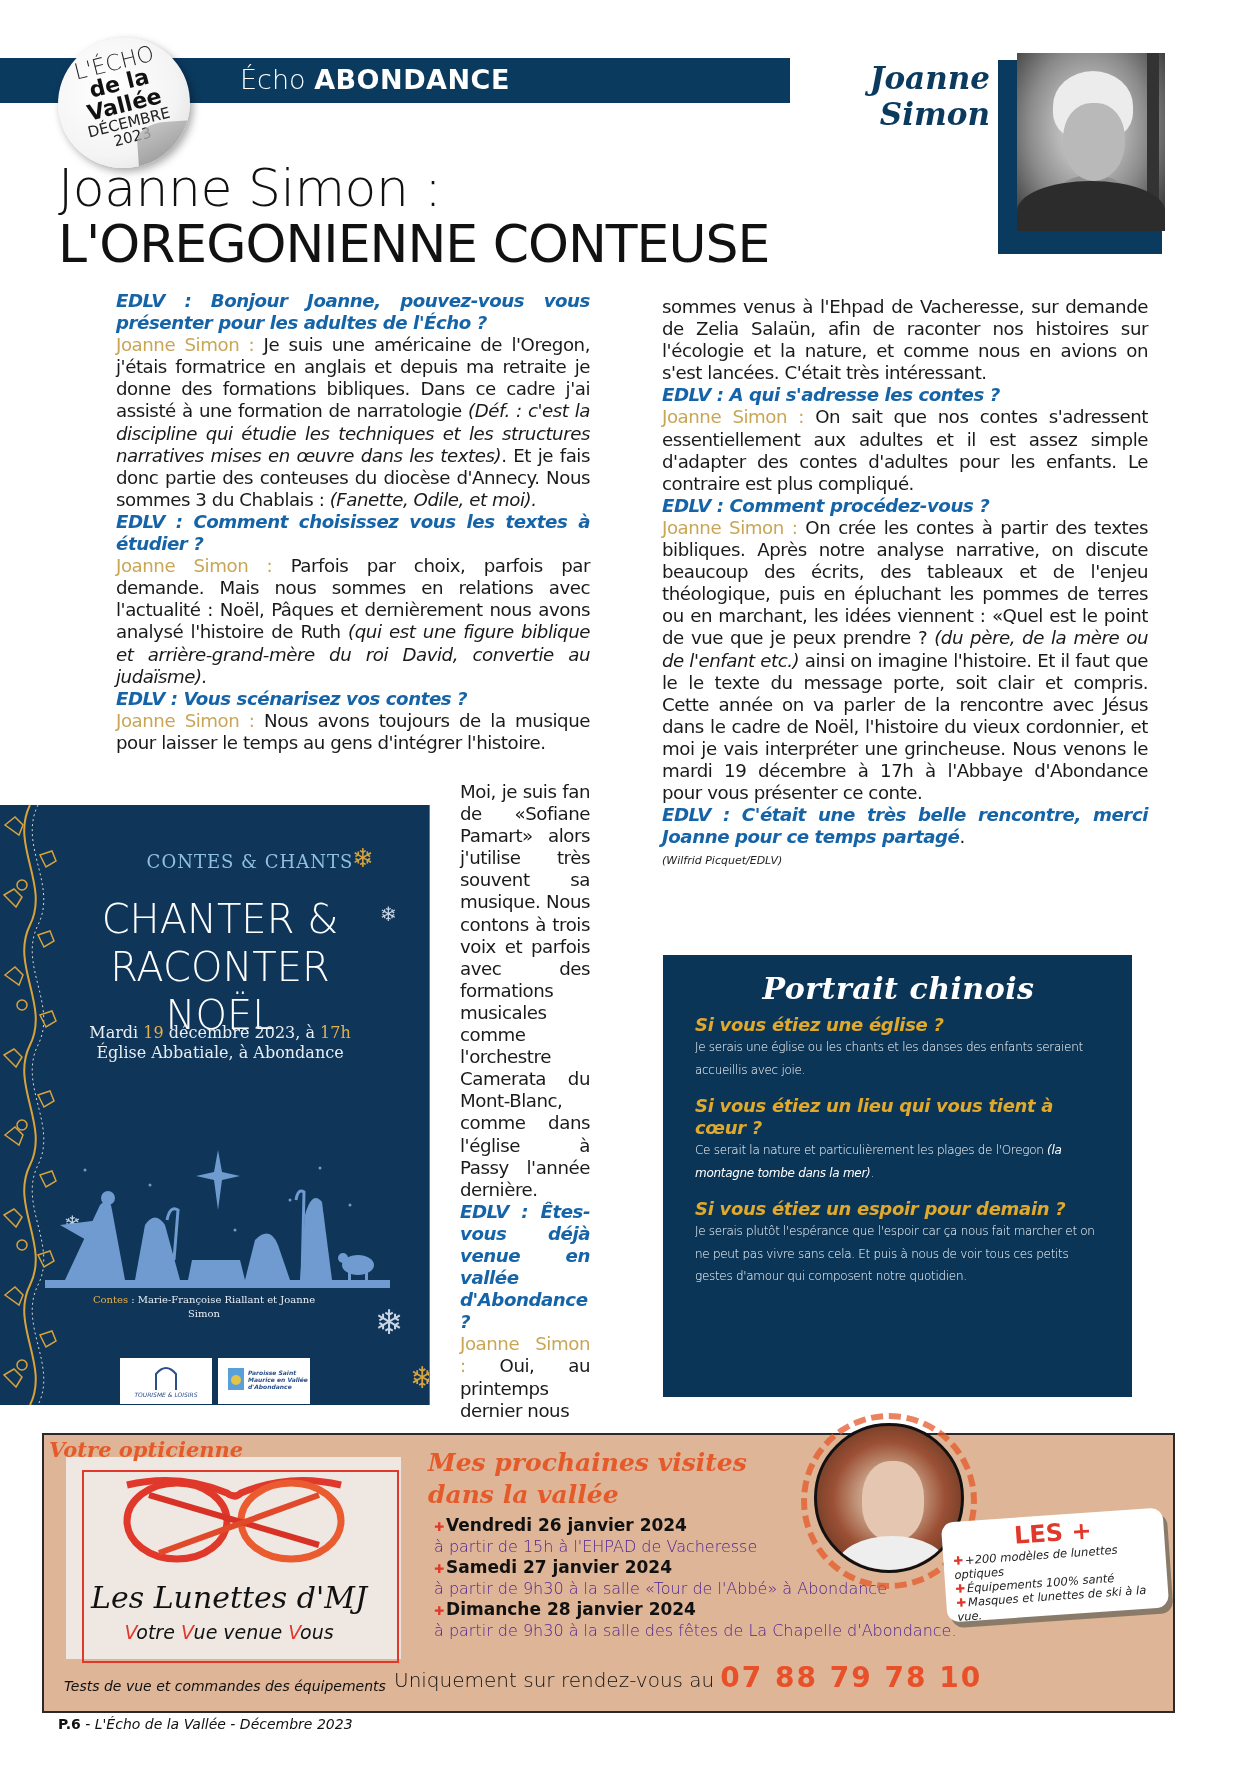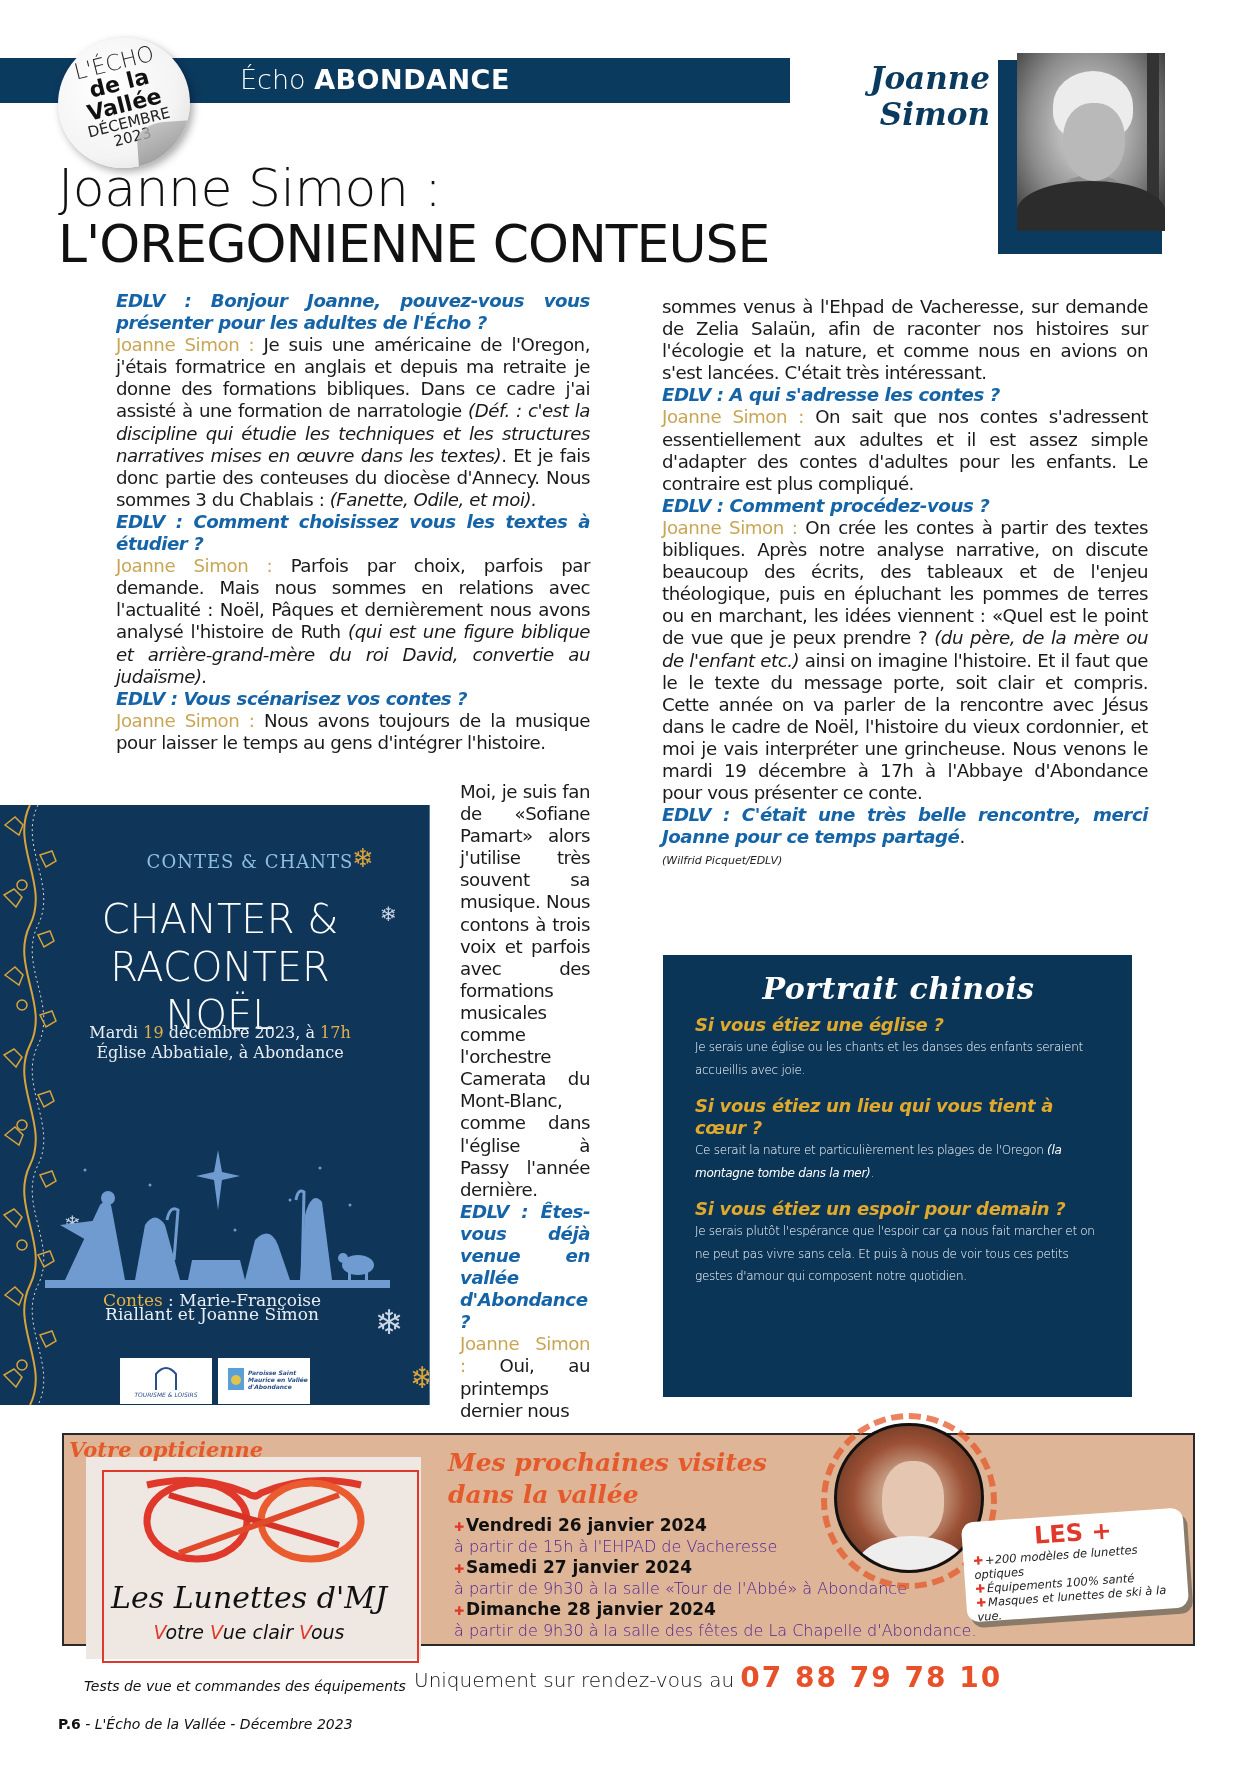--- a/index.html
+++ b/index.html
@@ -50,38 +50,38 @@
   .para { display: block; }
   .credit { display:block; font-size: 11px; font-style: italic; margin-top: 2px; color: #222; letter-spacing: 0; }
 
   
   .poster { position: absolute; left: 0; top: 805px; width: 430px; height: 600px; background: #0f3558; overflow: hidden; border-right: 1px solid #5b7a97; }
   .garland { position: absolute; left: 0; top: 0; width: 62px; height: 600px; }
   .poster-kicker { position: absolute; left: 70px; width: 360px; top: 46px; text-align: center; color: #8fbfe2; font-size: 18px; letter-spacing: 1px; font-family: "DejaVu Serif", serif; }
   .poster-title { position: absolute; left: 70px; width: 300px; top: 90px; text-align: center; color: #ffffff; font-size: 40px; line-height: 48px; font-weight: 200; letter-spacing: 0; font-family: "DejaVu Sans", sans-serif; }
   .poster-date { position: absolute; left: 70px; width: 300px; top: 218px; text-align: center; color: #e9eef4; font-size: 16px; line-height: 20px; font-family: "DejaVu Serif", serif; }
   .poster-date .gold { color: #e3b04a; }
-  .poster-contes { position: absolute; left: 92px; width: 240px; top: 488px; text-align: center; color: #e9eef4; font-size: 17px; line-height: 14px; font-family: "DejaVu Serif", serif; }
+  .poster-contes { position: absolute; left: 84px; width: 240px; top: 488px; text-align: center; color: #e9eef4; font-size: 10px; line-height: 14px; font-family: "DejaVu Serif", serif; }
   .poster-contes .gold { color: #e3b04a; }
   .nativity { position: absolute; left: 40px; top: 345px; width: 360px; height: 150px; }
   .logo-box { position: absolute; top: 553px; width: 92px; height: 46px; background: #fff; font-size: 6px; color: #2a4f8a; text-align: center; }
   .logo1 { left: 120px; }
   .logo2 { left: 218px; }
   .logo-box span { position: absolute; bottom: 6px; left: 0; right: 0; font-style: italic; }
   .flake { position: absolute; font-size: 26px; line-height: 26px; }
 
   
   .pc { position: absolute; left: 663px; top: 955px; width: 469px; height: 442px; background: #0b3557; color: #fff; padding: 0 30px 0 32px; }
   .pc-title { text-align: center; font-family: "DejaVu Serif", serif; font-style: italic; font-weight: bold; font-size: 30px; margin-top: 16px; margin-bottom: 4px; letter-spacing: 0.5px; }
   .pc-q { color: #e0a92b; font-style: italic; font-weight: bold; font-size: 18px; line-height: 22px; margin-top: 8px; letter-spacing: -0.3px; }
   .pc-a { font-size: 12px; line-height: 22.5px; font-weight: 300; letter-spacing: -0.3px; }
   .pc-item + .pc-item { margin-top: 14px; }
 
   
-  .ad { position: absolute; left: 62px; top: 1433px; width: 1133px; height: 213px; background: #deb596; border: 2px solid #2a2a2a; }
+  .ad { position: absolute; left: 42px; top: 1433px; width: 1133px; height: 280px; background: #deb596; border: 2px solid #2a2a2a; }
   .ad-card { position: absolute; left: 22px; top: 22px; width: 335px; height: 202px; background: #efe7e1; }
   .ad-frame { position: absolute; left: 38px; top: 35px; width: 317px; height: 193px; border: 2px solid #e0382a; }
   .ad-optic { position: absolute; left: 5px; top: 2px; color: #e55a2b; font-family: "DejaVu Serif", serif; font-style: italic; font-weight: bold; font-size: 21px; }
   .glasses { position: absolute; left: 75px; top: 40px; width: 230px; height: 92px; }
   .ad-brand { position: absolute; left: 40px; top: 145px; width: 290px; text-align: center; font-family: "DejaVu Serif", serif; font-style: italic; font-size: 30px; color: #111; }
   .ad-tag { position: absolute; left: 40px; top: 186px; width: 290px; text-align: center; font-size: 19px; color: #111; font-style: italic; }
   .ad-tag .v { color: #e0382a; }
   .ad-tests { position: absolute; left: 20px; top: 243px; font-size: 14px; font-style: italic; color: #111; }
   .ad-visits-title { position: absolute; left: 384px; top: 12px; color: #e55a2b; font-family: "DejaVu Serif", serif; font-style: italic; font-weight: bold; font-size: 25px; line-height: 32px; }
   .ad-list { position: absolute; left: 390px; top: 80px; width: 560px; }
@@ -274,21 +274,21 @@
   <div class="ad-frame"></div>
   <div class="ad-optic">Votre opticienne</div>
   <svg class="glasses" viewBox="0 0 230 92">
     <path d="M8 10 Q60 -2 108 18 Q116 24 122 18 Q170 -2 222 10" stroke="#e0382a" stroke-width="7" fill="none"></path>
     <ellipse cx="58" cy="46" rx="50" ry="38" stroke="#e0382a" stroke-width="7" fill="none"></ellipse>
     <ellipse cx="172" cy="46" rx="50" ry="38" stroke="#ea5b30" stroke-width="7" fill="none"></ellipse>
     <path d="M30 20 L200 70" stroke="#d83226" stroke-width="6"></path>
     <path d="M200 20 L40 78" stroke="#e04a2a" stroke-width="6"></path>
   </svg>
   <div class="ad-brand">Les Lunettes d'MJ</div>
-  <div class="ad-tag"><span class="v">V</span><span>otre </span><span class="v">V</span><span>ue clair </span><span class="v">V</span><span>ous</span></div>
+  <div class="ad-tag"><span class="v">V</span><span>otre </span><span class="v">V</span><span>ue venue </span><span class="v">V</span><span>ous</span></div>
   <div class="ad-tests">Tests de vue et commandes des équipements</div>
 
   <div class="ad-visits-title">
     <div>Mes prochaines visites</div>
     <div>dans la vallée</div>
   </div>
   <div class="ad-list">
     <div>
       <div class="ad-day"><span class="plus">✚</span><span>Vendredi 26 janvier 2024</span></div>
       <div class="ad-where">à partir de 15h à l'EHPAD de Vacheresse</div>

